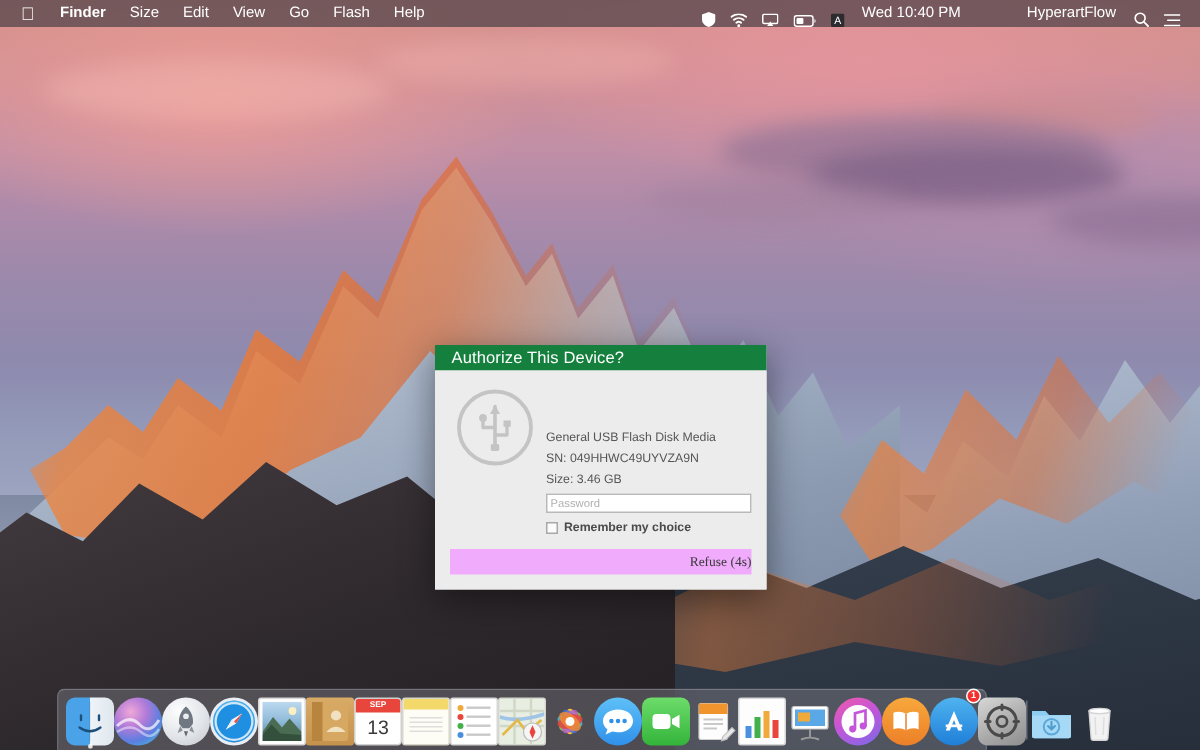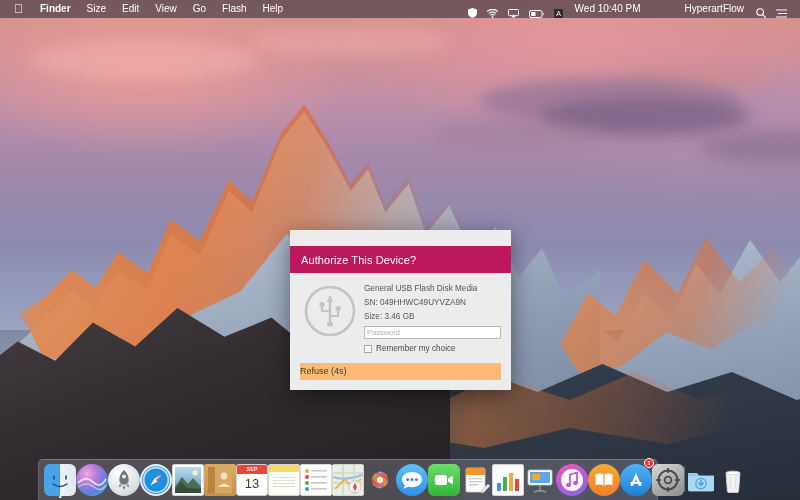--- a/index.html
+++ b/index.html
@@ -144,40 +144,39 @@
   
   #dialog {
     position: absolute; left: 290px; top: 230px;
     width: 221px;
     z-index: 60;
     box-shadow: 0 6px 22px rgba(0,0,0,.45);
     background: #ececec;
     font-size: 8.5px;
   }
   #dlg-title {
-    background: #be185d;
+    background: #15803d;
     color: #ffffff;
-    height: 27px;
+    height: 17px;
     display: flex; align-items: center;
     padding-left: 11px;
     font-size: 11px;
     letter-spacing: .1px;
-    margin-top: 16px;
   }
   #dlg-body {
     background: #ececec;
     padding: 10px 10px 0 10px;
     display: flex;
   }
   #usb-icon-wrap {
     width: 60px; flex: 0 0 60px;
     display: flex; align-items: flex-start; justify-content: center;
     padding-top: 2px;
   }
-  #dlg-fields { flex: 1; padding-left: 4px; }
+  #dlg-fields { flex: 1; padding-left: 4px; margin-top: 29px; }
   .dlg-line {
     color: #565656;
     font-size: 8.2px;
     line-height: 12px;
     margin-bottom: 2px;
     white-space: nowrap;
   }
   #pw-input {
     display: block;
     width: 100%;
@@ -189,58 +188,59 @@
     font-family: "Liberation Sans", sans-serif;
     padding: 0 2px;
     color: #333;
     outline: none;
   }
   #pw-input::placeholder { color: #b0b0b0; }
   #remember-row {
     display: flex; align-items: center;
     margin-top: 5px;
     gap: 4px;
+    font-weight: bold;
   }
   #remember-box {
     width: 8px; height: 8px;
     border: 1px solid #a8a8a8;
     background: #fbfbfb;
     flex: 0 0 8px;
   }
   #remember-label { color: #4a4a4a; font-size: 8.2px; line-height: 10px; }
   #dlg-buttons {
     display: flex; gap: 9px;
     padding: 9px 10px 10px 10px;
     background: #ececec;
   }
   .dlg-btn {
     flex: 1;
     height: 17px;
-    background: #fdba74;
+    background: #f0abfc;
     border: none;
     color: #3a3a3a;
     font-size: 9px;
-    font-family: Liberation Sans, sans-serif;
+    font-family: Liberation Serif, serif;
     cursor: pointer;
     line-height: 17px;
-    text-align: left;
+    text-align: right;
   }
 
   
   #dock {
     position: absolute;
     left: 38px; bottom: 0;
     width: 620px; height: 41px;
     background: rgba(120,120,128,.50);
     backdrop-filter: blur(14px);
     border-top: 1px solid rgba(255,255,255,.22);
     border-left: 1px solid rgba(255,255,255,.14);
     border-right: 1px solid rgba(255,255,255,.14);
     border-radius: 5px 5px 0 0;
-    display: flex; align-items: flex-start;
+    display: flex; align-items: center;
     padding: 0 3px 1px 5px;
     z-index: 30;
   }
   .dock-item {
     width: 36px; height: 38px;
     display: flex; flex-direction: column;
     align-items: center; justify-content: flex-end;
     position: relative;
     cursor: pointer;
   }

